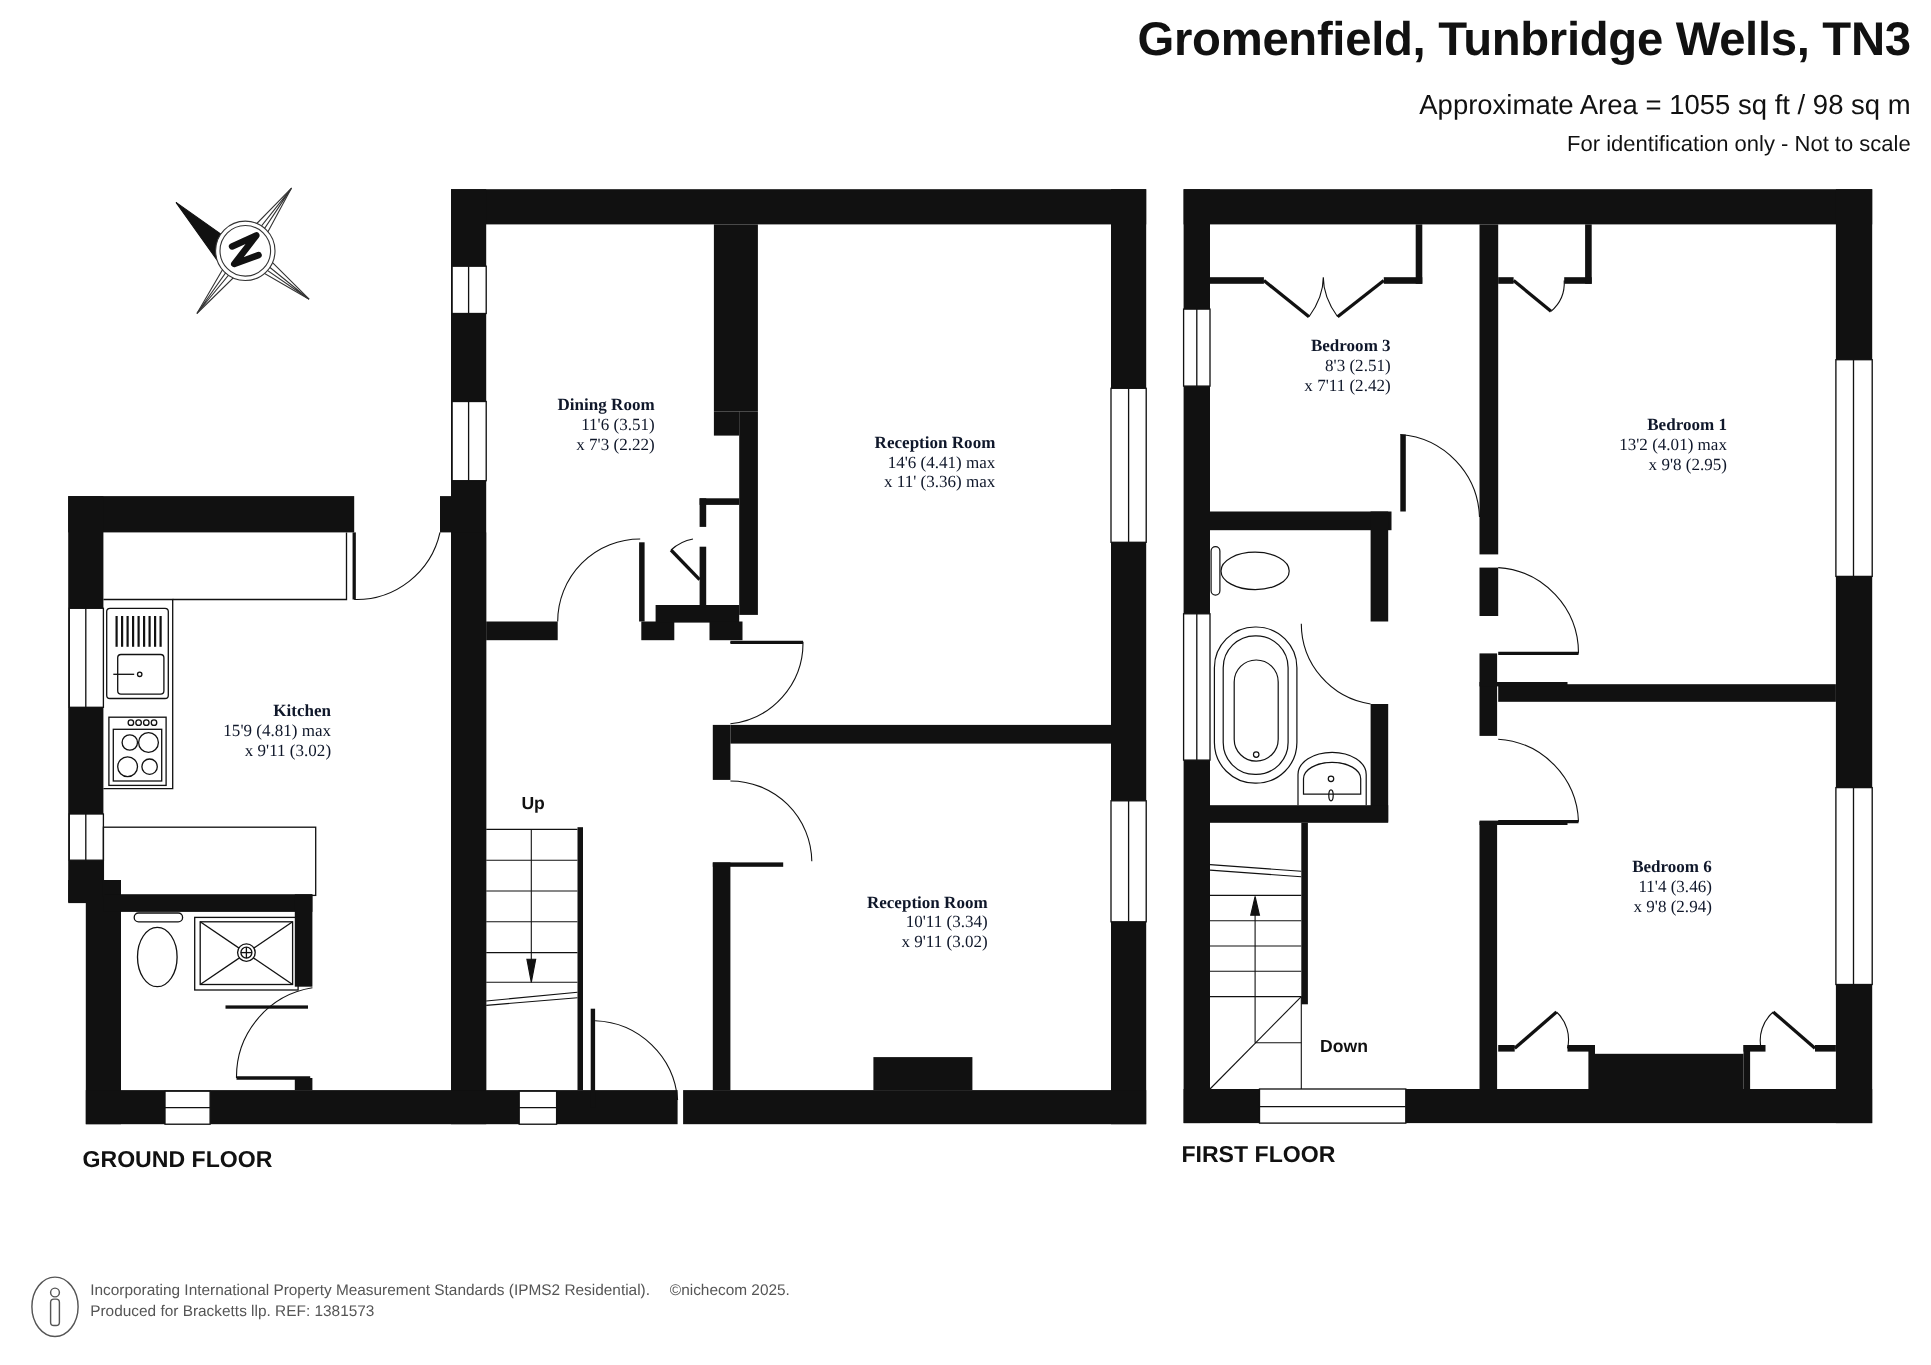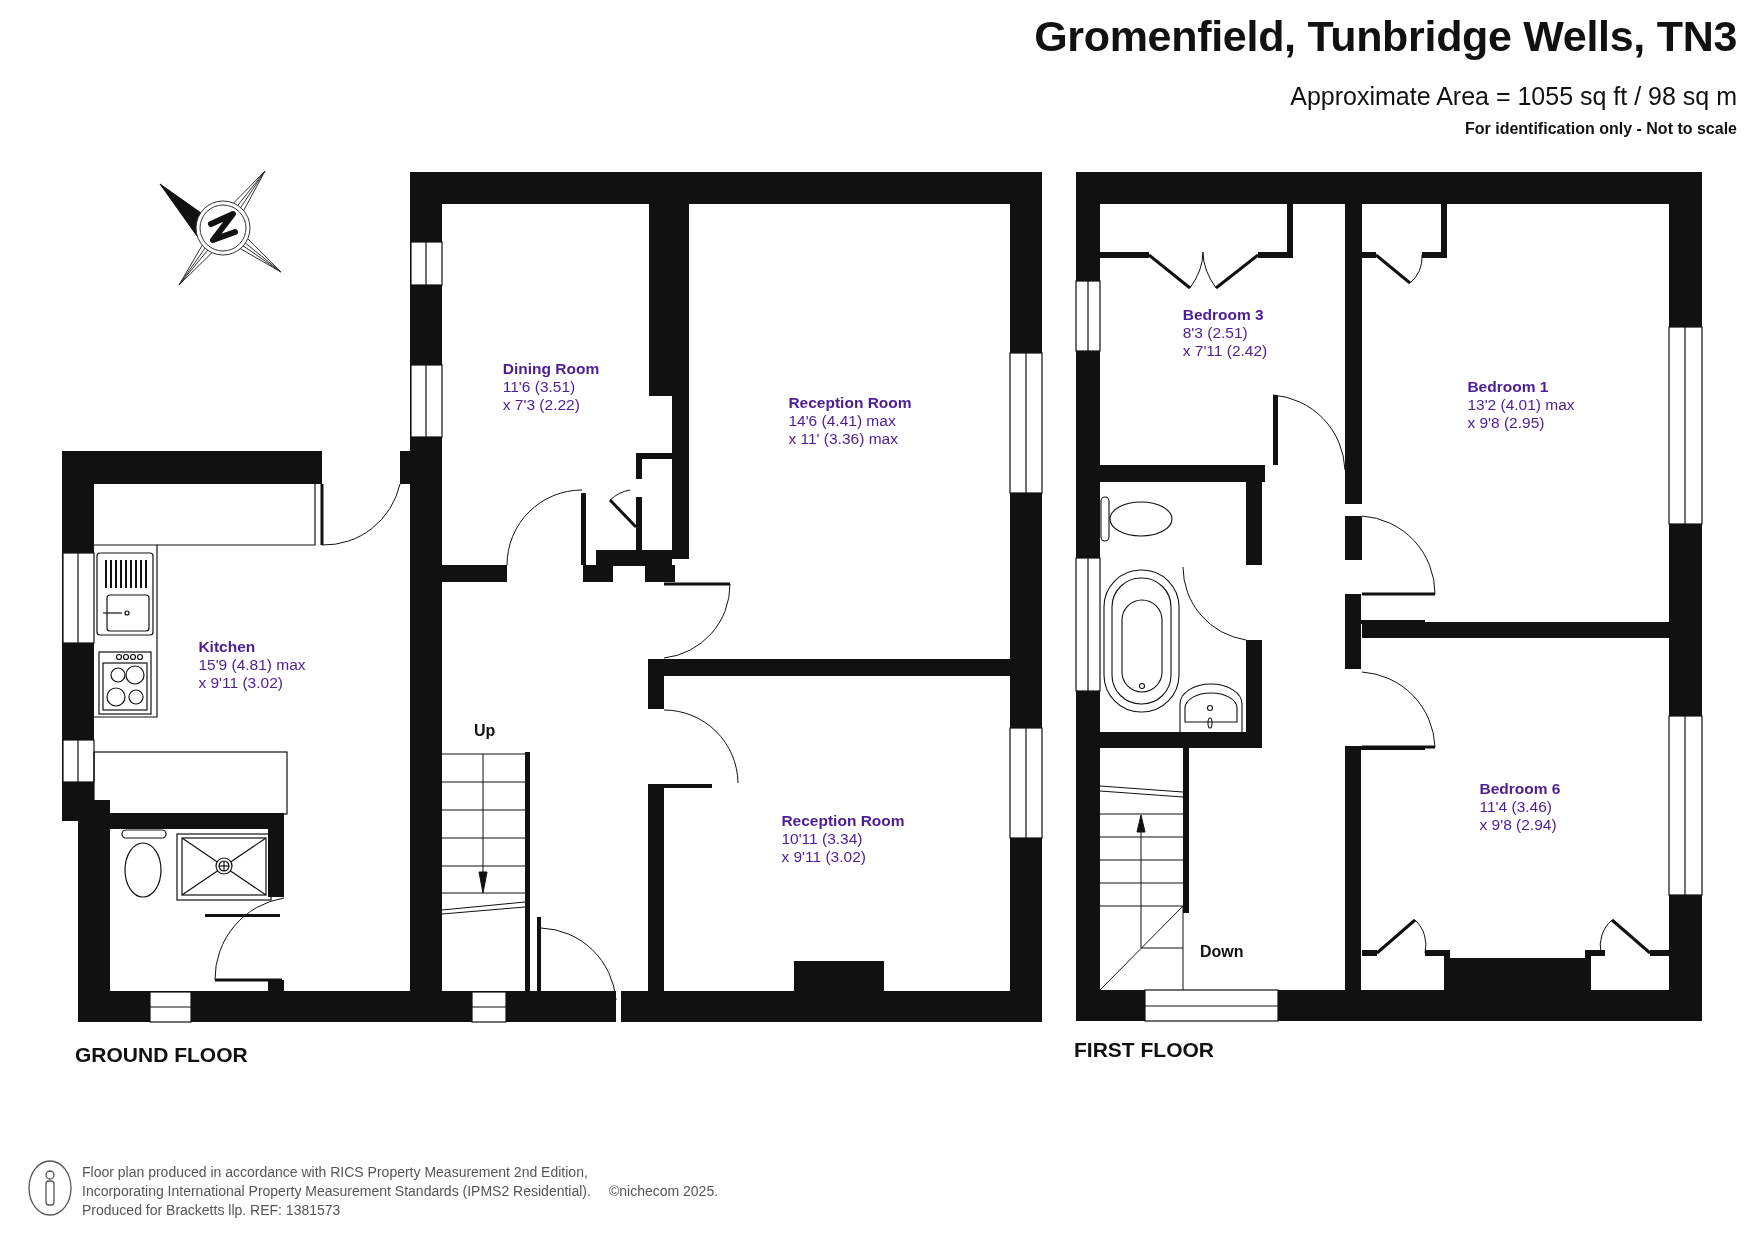--- a/index.html
+++ b/index.html
@@ -1,25 +1,25 @@
 <!DOCTYPE html>
 <html><head>
   <meta charset="utf-8">
   <style>
     html, body { margin: 0; padding: 0; background: #ffffff; }
     body { width: 1755px; height: 1241px; position: relative; overflow: hidden;
            font-family: "Liberation Sans", sans-serif; color: #111111; }
     .title { position: absolute; right: 18px; top: 12px; font-size: 43px; font-weight: bold;
              letter-spacing: -0.3px; color: #111; white-space: nowrap; }
     .area { position: absolute; right: 18px; top: 82px; font-size: 25px; color: #111; white-space: nowrap; margin-left: 20px; }
-    .disclaimer { position: absolute; right: 18px; top: 120px; font-size: 16px; color: #111; white-space: nowrap; font-weight: bold; }
+    .disclaimer { position: absolute; right: 18px; top: 120px; font-size: 20px; color: #111; white-space: nowrap; }
     #plan { position: absolute; left: 0; top: 0; }
     .floor-label { position: absolute; font-size: 21px; font-weight: bold; color: #111; white-space: nowrap; text-align: right; }
-    .room-label { position: absolute; text-align: left; font-size: 15.5px; line-height: 18px;
-                  color: #4c1d95; white-space: nowrap; transform: translateX(-50%); }
+    .room-label { position: absolute; text-align: right; font-size: 15.5px; line-height: 18px;
+                  color: #0f172a; white-space: nowrap; transform: translateX(-50%); font-family: Liberation Serif, serif; }
     .room-label .rn { font-weight: bold; display: block; }
     .room-label .rd { display: block; }
     .stair-text { position: absolute; font-size: 16px; font-weight: bold; color: #111; }
     .footer { position: absolute; left: 82px; top: 1163px; font-size: 14px; line-height: 19px; color: #555; }
     .footer span { display: block; white-space: nowrap; }
     .footer-icon { position: absolute; left: 27px; top: 1158px; width: 46px; height: 60px; }
     .copy { margin-left: 18px; text-align: center; }
   </style>
 </head>
 <body>
@@ -339,16 +339,15 @@
 
 <div class="floor-label" style="left:75px; top:1043px;">GROUND FLOOR</div>
 <div class="floor-label" style="left:1074px; top:1038px;">FIRST FLOOR</div>
 
 <svg class="footer-icon" viewBox="0 0 46 60">
   <ellipse cx="23" cy="30" rx="21" ry="27" fill="none" stroke="#555" stroke-width="1.3"></ellipse>
   <circle cx="23" cy="17" r="4" fill="none" stroke="#555" stroke-width="1.3"></circle>
   <rect x="19" y="23" width="8" height="24" rx="3" fill="none" stroke="#555" stroke-width="1.3"></rect>
 </svg>
 <div class="footer">
-  <span>Floor plan produced in accordance with RICS Property Measurement 2nd Edition,</span>
   <span><span style="display:inline">Incorporating International Property Measurement Standards (IPMS2 Residential).</span><span class="copy" style="display:inline">©nichecom 2025.</span></span>
   <span>Produced for Bracketts llp.   REF:  1381573</span>
 </div>
 
 </body></html>

